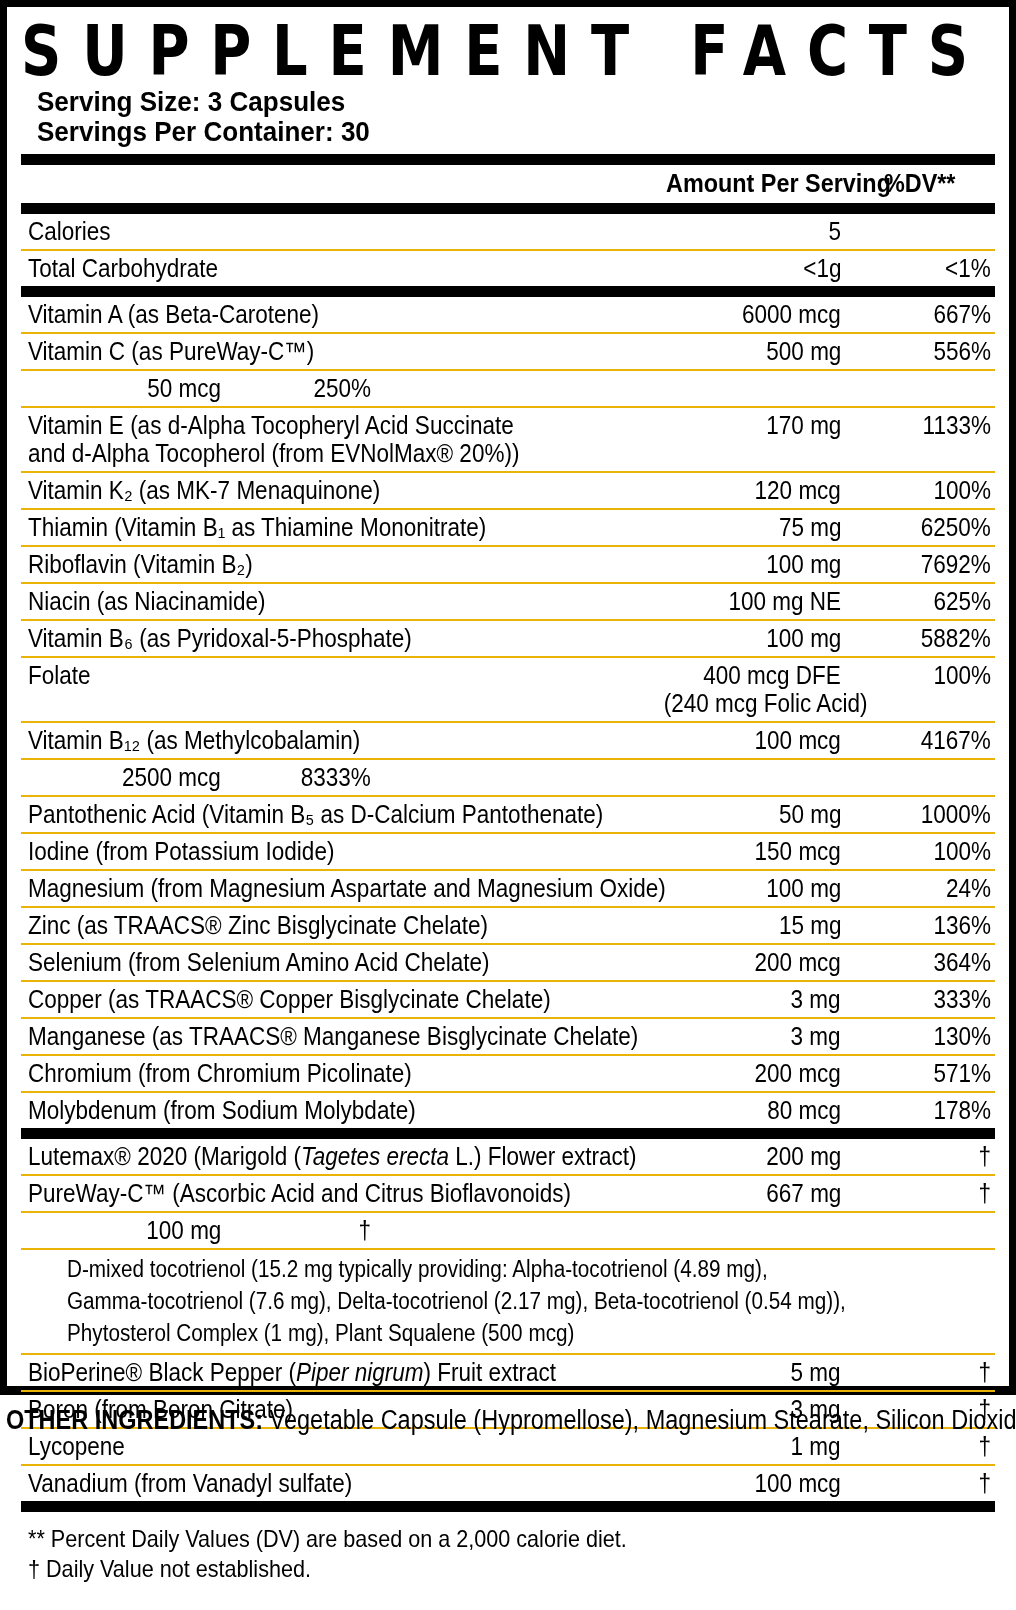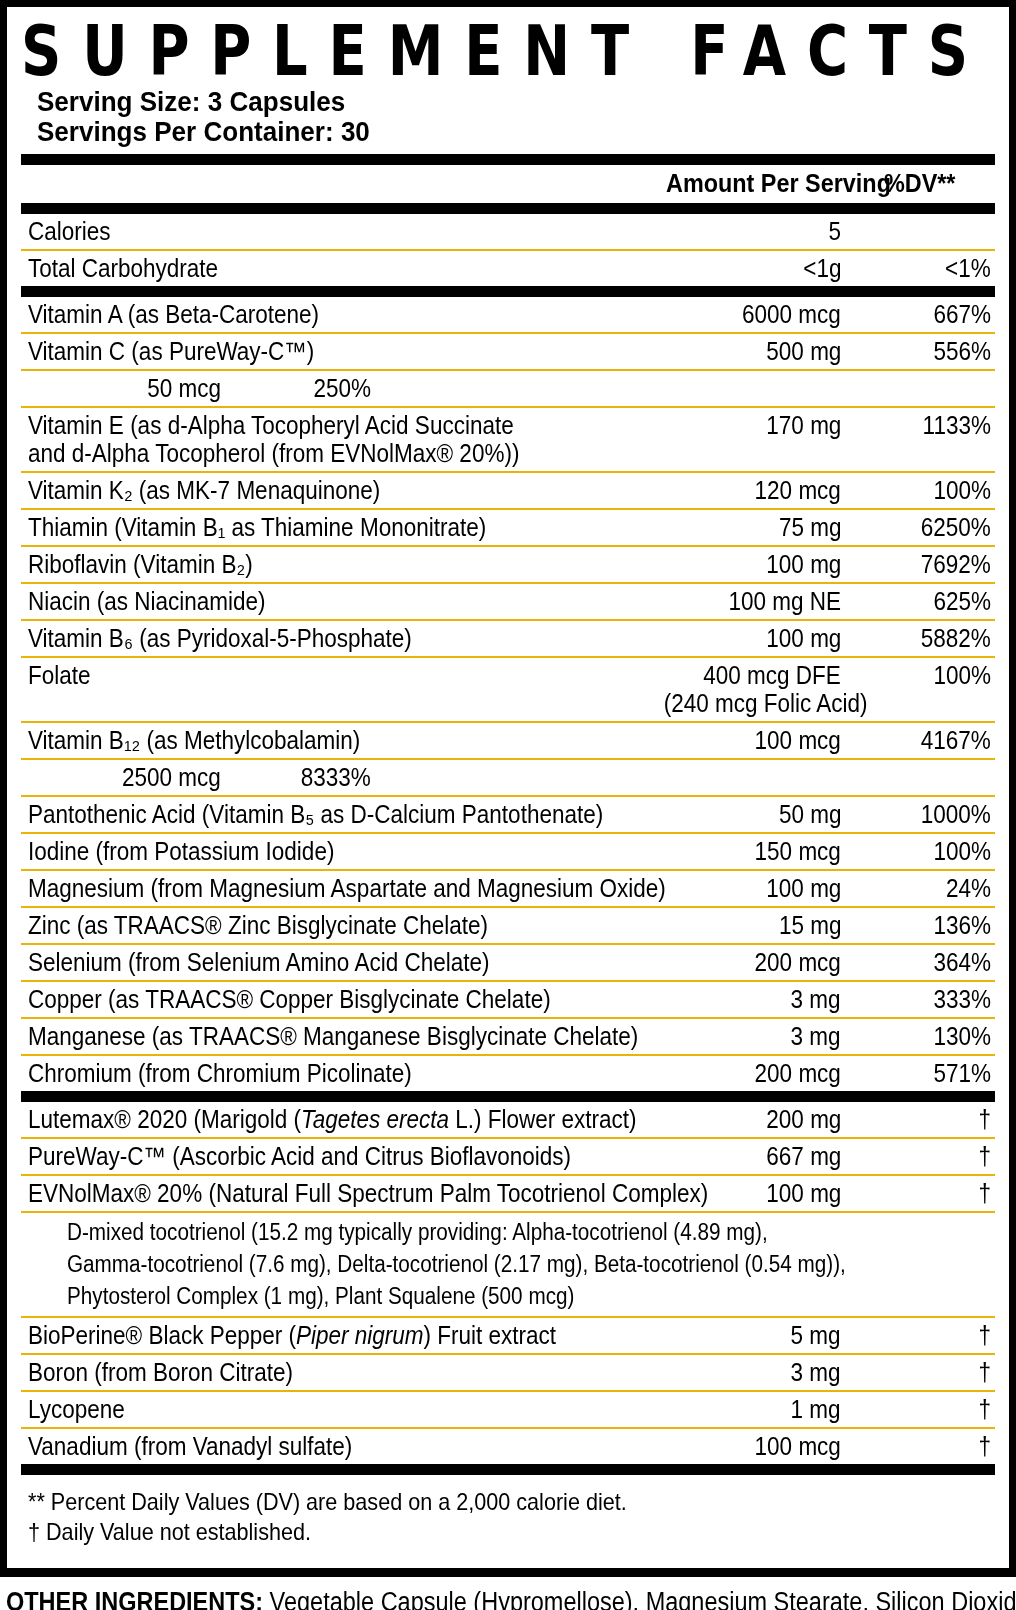--- a/index.html
+++ b/index.html
@@ -1,21 +1,21 @@
 <!DOCTYPE html>
 <html><head>
 <meta charset="utf-8">
 <style>
   html,body { margin:0; padding:0; }
   body {
     width:1016px; height:1610px; background:#ffffff; color:#000;
     font-family:"Liberation Sans", sans-serif; overflow:hidden;
   }
   .panel {
-    box-sizing:border-box; width:1016px; height:1577px;
+    box-sizing:border-box; width:1016px; height:1395px;
     border:7px solid #000; border-bottom-width:9px; background:#fff;
   }
   .inner { padding:10px 14px 0 14px; }
 
   .title-wrap { height:60px; margin:4px 0 6px 0; overflow:visible; }
   .title-text {
     display:inline-block; white-space:nowrap;
     font-family:"DejaVu Sans", sans-serif; font-weight:bold;
     font-size:70px; line-height:60px; letter-spacing:26px;
     transform:scaleX(0.80); transform-origin:0 50%;
@@ -191,39 +191,43 @@
       <div class="row">
         <div class="c-name"><span class="tx">Manganese (as TRAACS® Manganese Bisglycinate Chelate)</span></div>
         <div class="c-amount"><span class="txr">3 mg</span></div>
         <div class="c-dv"><span class="txr">130%</span></div>
       </div>
       <div class="row">
         <div class="c-name"><span class="tx">Chromium (from Chromium Picolinate)</span></div>
         <div class="c-amount"><span class="txr">200 mcg</span></div>
         <div class="c-dv"><span class="txr">571%</span></div>
       </div>
+      <div class="row">
+        <div class="c-name"><span class="tx">Molybdenum (from Sodium Molybdate)</span></div>
+        <div class="c-amount"><span class="txr">80 mcg</span></div>
+        <div class="c-dv"><span class="txr">178%</span></div>
+      </div>
     </div>
 
     <div class="bar tight"></div>
 
     <div class="sec">
       <div class="row">
         <div class="c-name">
           <span class="tx"><span>Lutemax® 2020 (Marigold (</span><span class="it">Tagetes erecta</span><span> L.) Flower extract)</span></span>
         </div>
         <div class="c-amount"><span class="txr">200 mg</span></div>
         <div class="c-dv"><span class="txr">†</span></div>
       </div>
       <div class="row">
         <div class="c-name"><span class="tx">PureWay-C™ (Ascorbic Acid and Citrus Bioflavonoids)</span></div>
         <div class="c-amount"><span class="txr">667 mg</span></div>
         <div class="c-dv"><span class="txr">†</span></div>
       </div>
       <div class="row">
-        <div class="c-name"><span class="tx">EVNolMax® 20% (Natural Full Spectrum Palm Tocotrienol Complex)</span></div>
         <div class="c-amount"><span class="txr">100 mg</span></div>
         <div class="c-dv"><span class="txr">†</span></div>
       </div>
       <div class="row desc">
         <div class="c-name ind">
           <div><span class="tx" style="font-size:23px;">D-mixed tocotrienol (15.2 mg typically providing: Alpha-tocotrienol (4.89 mg),</span></div>
           <div><span class="tx" style="font-size:23px;">Gamma-tocotrienol (7.6 mg), Delta-tocotrienol (2.17 mg), Beta-tocotrienol (0.54 mg)),</span></div>
           <div><span class="tx" style="font-size:23px;">Phytosterol Complex (1 mg), Plant Squalene (500 mcg)</span></div>
         </div>
       </div>

